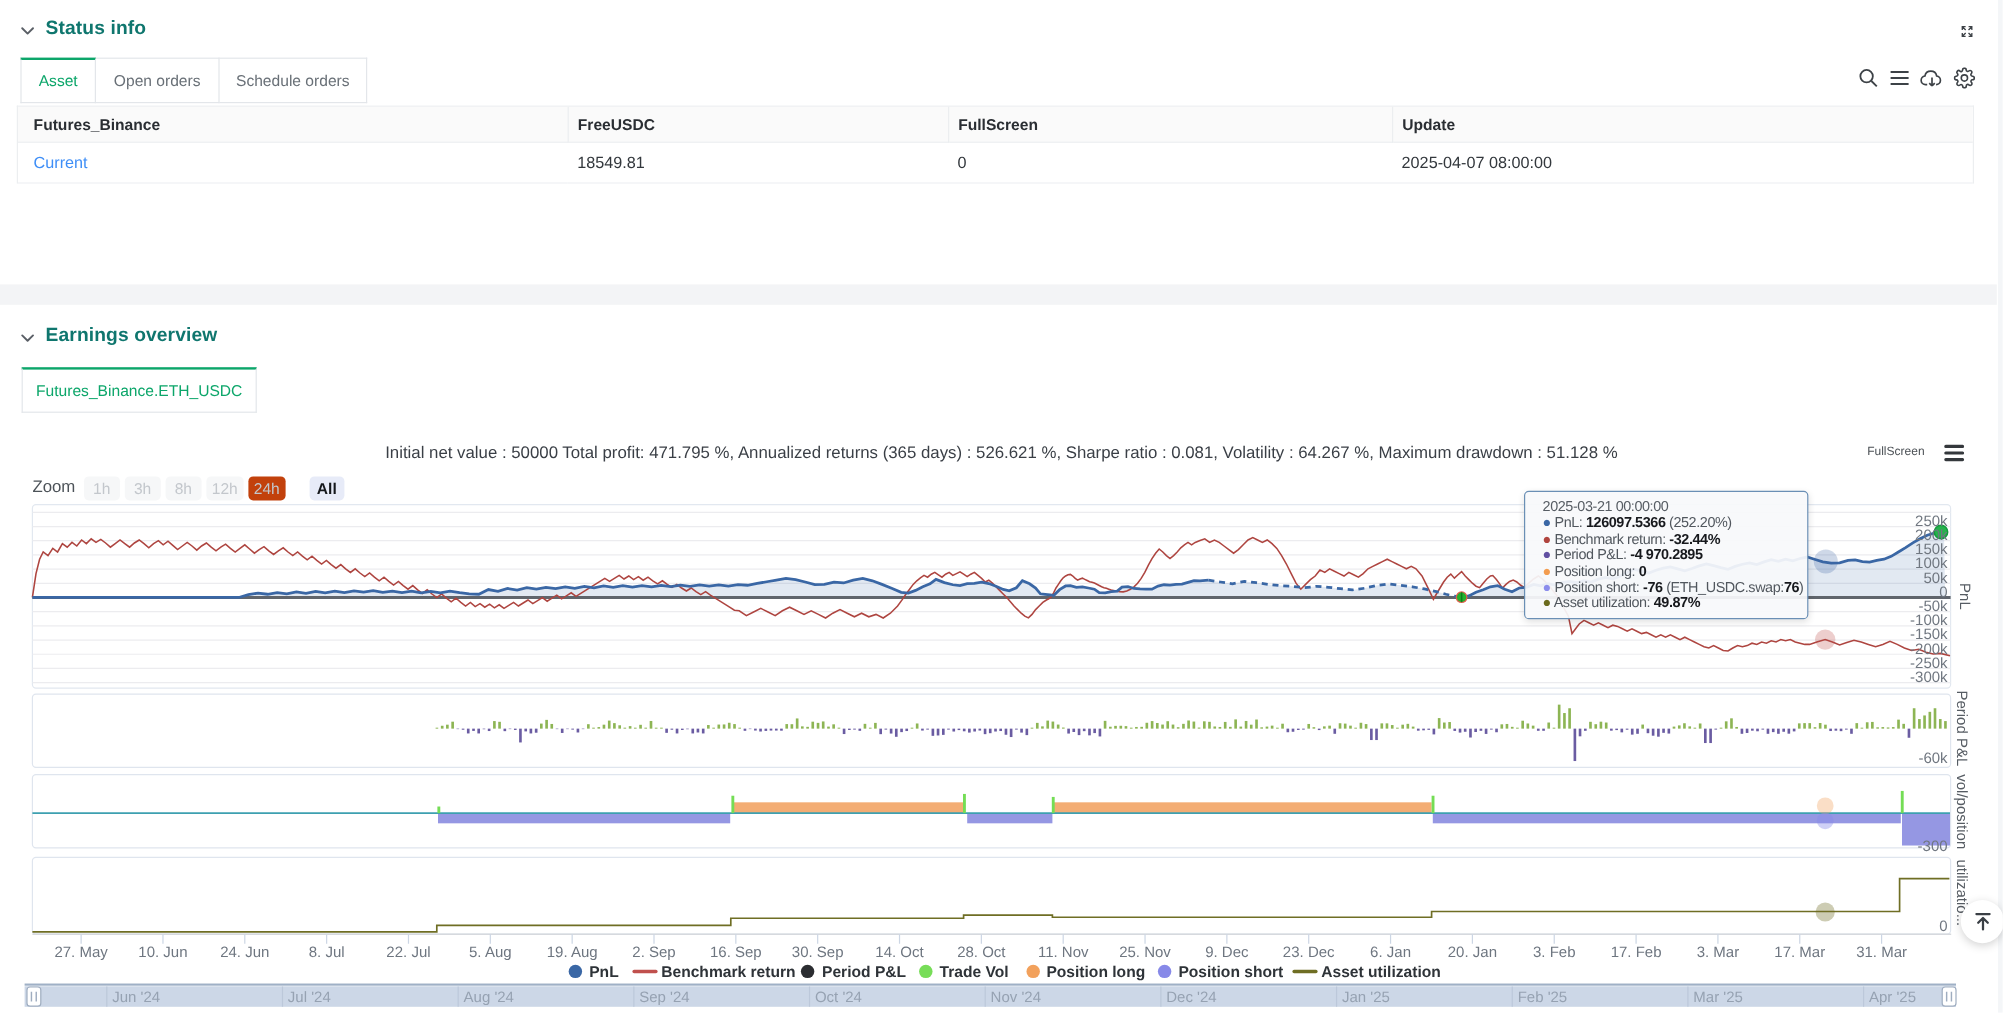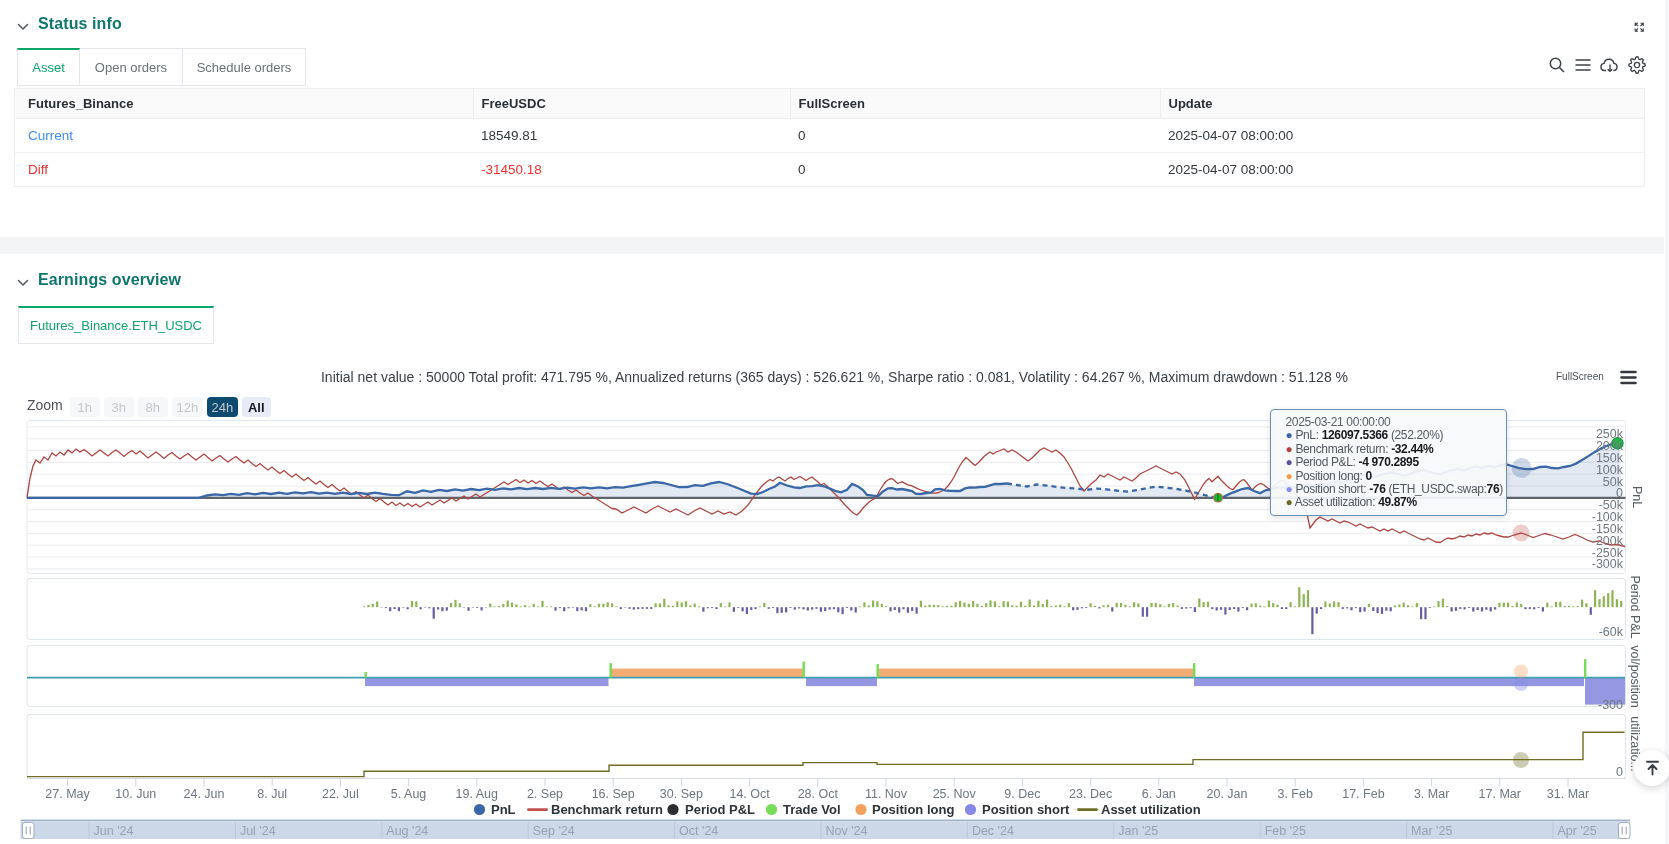--- a/index.html
+++ b/index.html
@@ -52,26 +52,20 @@
 <td style="padding-left:8px;border-bottom:1px solid #eceef0;border-right:1px solid #eceef0">FreeUSDC</td>
 <td style="padding-left:8px;border-bottom:1px solid #eceef0;border-right:1px solid #eceef0">FullScreen</td>
 <td style="padding-left:8px;border-bottom:1px solid #eceef0">Update</td>
         </tr>
 <tr style="height:34px">
           <td style="padding-left:13px;border-bottom:1px solid #eff1f3;color:#3e8ef7">Current</td>
           <td style="padding-left:8px;border-bottom:1px solid #eff1f3">18549.81</td>
           <td style="padding-left:8px;border-bottom:1px solid #eff1f3">0</td>
           <td style="padding-left:8px;border-bottom:1px solid #eff1f3">2025-04-07 08:00:00</td>
         </tr>
-<tr style="height:34px">
-          <td style="padding-left:13px;border-bottom:1px solid #eff1f3;color:#f23131">Diff</td>
-          <td style="padding-left:8px;border-bottom:1px solid #eff1f3;color:#f23131">-31450.18</td>
-          <td style="padding-left:8px;border-bottom:1px solid #eff1f3">0</td>
-          <td style="padding-left:8px;border-bottom:1px solid #eff1f3">2025-04-07 08:00:00</td>
-        </tr>
 </tbody>
     </table>
 </div>
 
 <div class="abs" style="left:0;top:237px;width:1664px;height:17px;background:#f3f4f6"></div>
 <div class="abs" style="left:1664.5px;top:0;width:4.5px;height:844px;background:#f4f6f8"></div>
 
 <div class="abs" style="left:17px;top:273px"><svg width="12" height="8" viewBox="0 0 12 8" fill="none" stroke="#5a5f66" stroke-width="1.6" stroke-linecap="round" stroke-linejoin="round">
       <path d="M1.5 1.5 6 6l4.5-4.5"></path>
     </svg></div>
@@ -83,21 +77,21 @@
 <div class="abs" style="left:1620px;top:370px"><svg width="17" height="15" viewBox="0 0 17 15" fill="none" stroke="#34383c" stroke-width="2.6" stroke-linecap="round">
       <path d="M1.5 2h14M1.5 7.5h14M1.5 13h14"></path>
     </svg></div>
 
 <div class="abs" style="left:27px;top:397px;display:flex;align-items:flex-start;font-size:14px;color:#4d5359">
 <span style="margin-right:7px">Zoom</span>
 <span style="width:30px;height:20px;border-radius:4px;background:#f6f7f8;color:#c3c7cc;font-size:13px;display:inline-flex;align-items:center;justify-content:center;margin-right:4px">1h</span>
 <span style="width:30px;height:20px;border-radius:4px;background:#f6f7f8;color:#c3c7cc;font-size:13px;display:inline-flex;align-items:center;justify-content:center;margin-right:4px">3h</span>
 <span style="width:30px;height:20px;border-radius:4px;background:#f6f7f8;color:#c3c7cc;font-size:13px;display:inline-flex;align-items:center;justify-content:center;margin-right:4px">8h</span>
 <span style="width:31px;height:20px;border-radius:4px;background:#f6f7f8;color:#c3c7cc;font-size:13px;display:inline-flex;align-items:center;justify-content:center;margin-right:4px">12h</span>
-<span style="width:31px;height:20px;border-radius:4px;background:#0c4a6e;color:#c3c7cc;font-size:13px;display:inline-flex;align-items:center;justify-content:center;margin-right:4px">24h</span>
+<span style="width:31px;height:20px;border-radius:4px;background:#c2410c;color:#c3c7cc;font-size:13px;display:inline-flex;align-items:center;justify-content:center;margin-right:20px">24h</span>
 <span style="width:29px;height:20px;border-radius:4px;background:#e7ebf8;color:#15181c;font-weight:bold;font-size:13px;display:inline-flex;align-items:center;justify-content:center">All</span>
 </div>
 
 <div class="abs" style="left:0;top:418px"><svg width="1669" height="426" viewBox="0 418 1669 426" font-family="Liberation Sans, sans-serif">
 <rect x="27" y="420.5" width="1598.5" height="153" rx="3" fill="#fff" stroke="#e2e8f0"></rect>
 <rect x="27" y="578.5" width="1598.5" height="61" rx="3" fill="#fff" stroke="#dfe5ee"></rect>
 <rect x="27" y="645.5" width="1598.5" height="61" rx="3" fill="#fff" stroke="#dfe5ee"></rect>
 <rect x="27" y="714.5" width="1598.5" height="64" rx="3" fill="#fff" stroke="#dfe5ee"></rect>
 <line x1="27" y1="568.9" x2="1625.5" y2="568.9" stroke="#ececef" stroke-width="1"></line>
       <line x1="27" y1="557.0" x2="1625.5" y2="557.0" stroke="#ececef" stroke-width="1"></line>

